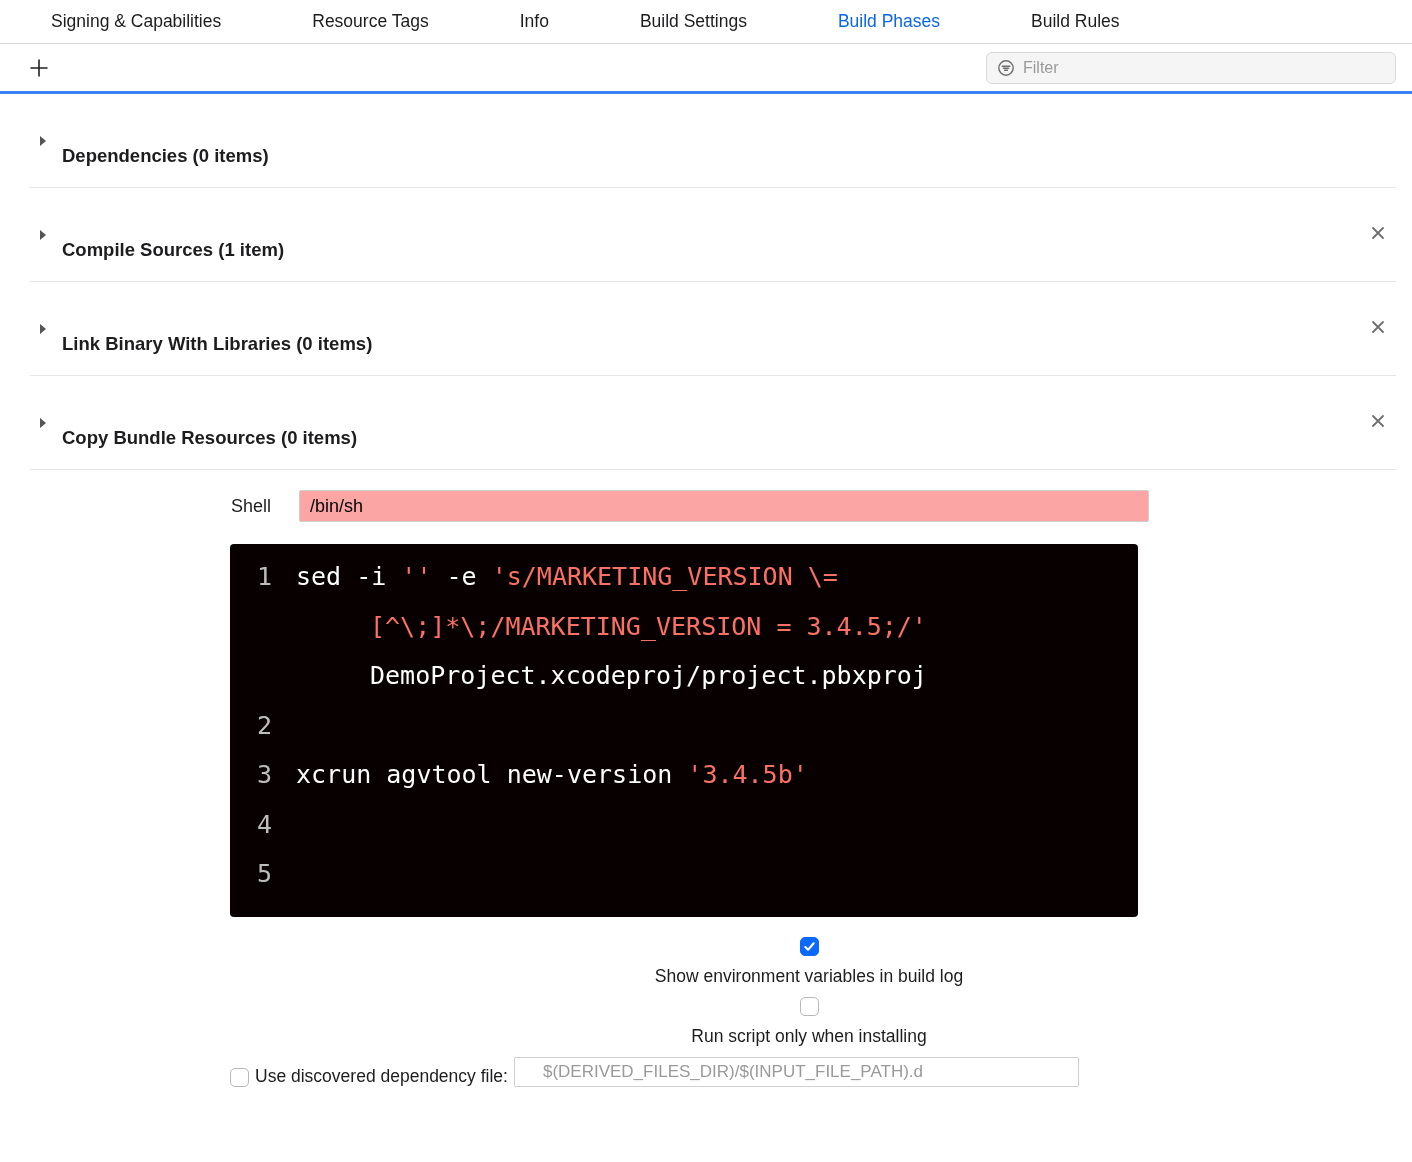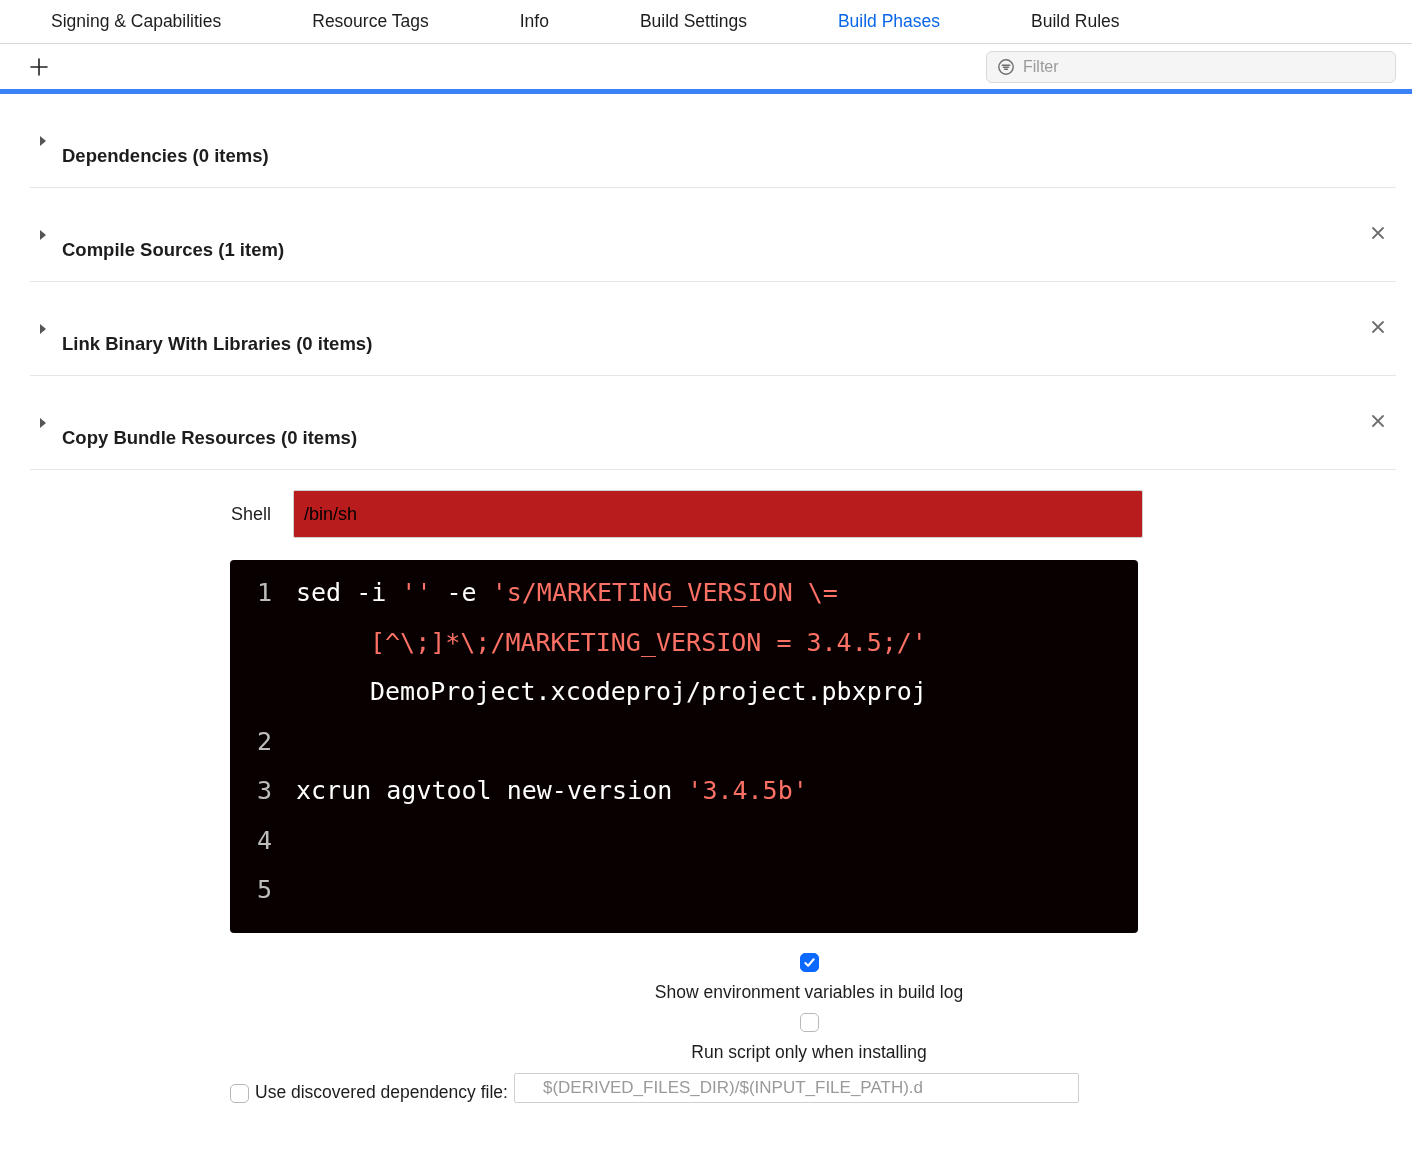--- a/index.html
+++ b/index.html
@@ -25,21 +25,21 @@
       white-space: nowrap;
       margin-left: 31px;
     }
     .tabbar .tab.active { color: #0a67e8; }
 
     .toolbar-row {
       display: flex;
       align-items: center;
       height: 50px;
       padding: 0 16px 0 24px;
-      border-bottom: 5px solid #3b82f6;
+      border-bottom: 3px solid #3b82f6;
       gap: 12px;
     }
     .plus-button {
       width: 30px; height: 30px;
       display: flex; align-items: center; justify-content: center;
       cursor: pointer;
       font-size: 24px;
       font-weight: 300;
       color: #222;
     }
@@ -98,39 +98,39 @@
       width: 24px; text-align: center;
     }
 
     .phase-body {
       padding: 20px 8px 8px 200px;
     }
 
     .shell-row {
       display: flex;
       align-items: center;
-      gap: 22px;
+      gap: 28px;
       margin-bottom: 22px;
     }
     .shell-label {
       font-size: 18px;
       color: #1d1d1f;
       text-align: right;
       width: 46px;
       margin-left: -5px;
     }
     .shell-input {
       flex: 1;
       max-width: 850px;
-      height: 48px;
+      height: 32px;
       border: 1px solid #cfcfcf;
       border-radius: 2px;
       padding: 2px 10px;
       font-size: 18px;
-      background: #b91c1c;
+      background: #fca5a5;
       outline: none;
     }
 
     .code-editor {
       background: #080000;
       border-radius: 4px;
       padding: 8px 14px 18px 14px;
       font-family: "SF Mono", Menlo, Consolas, monospace;
       font-size: 25px;
       line-height: 1.98;

